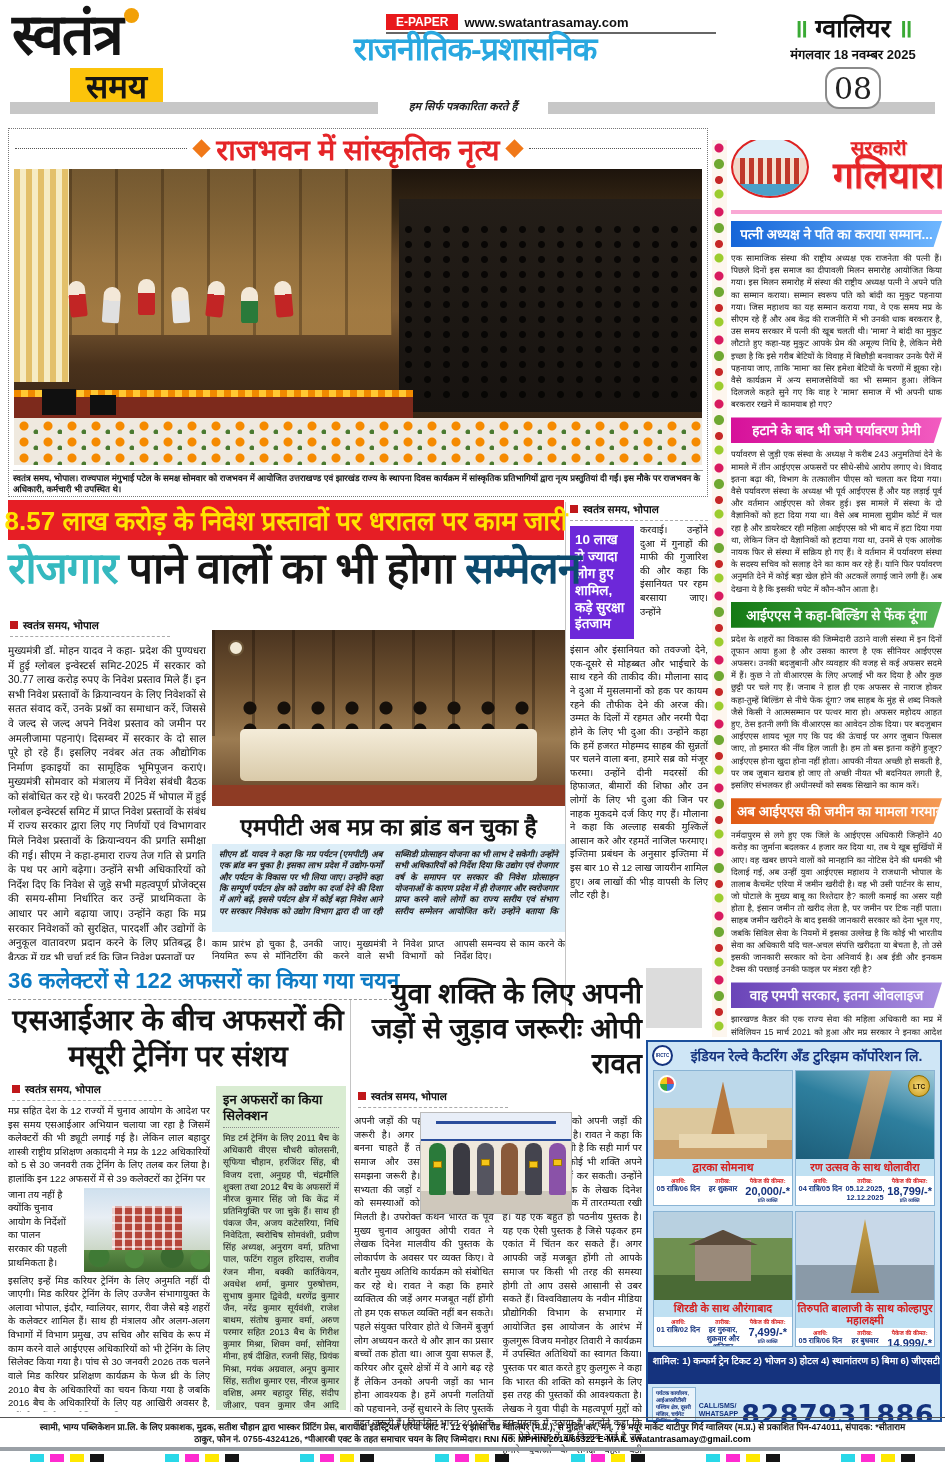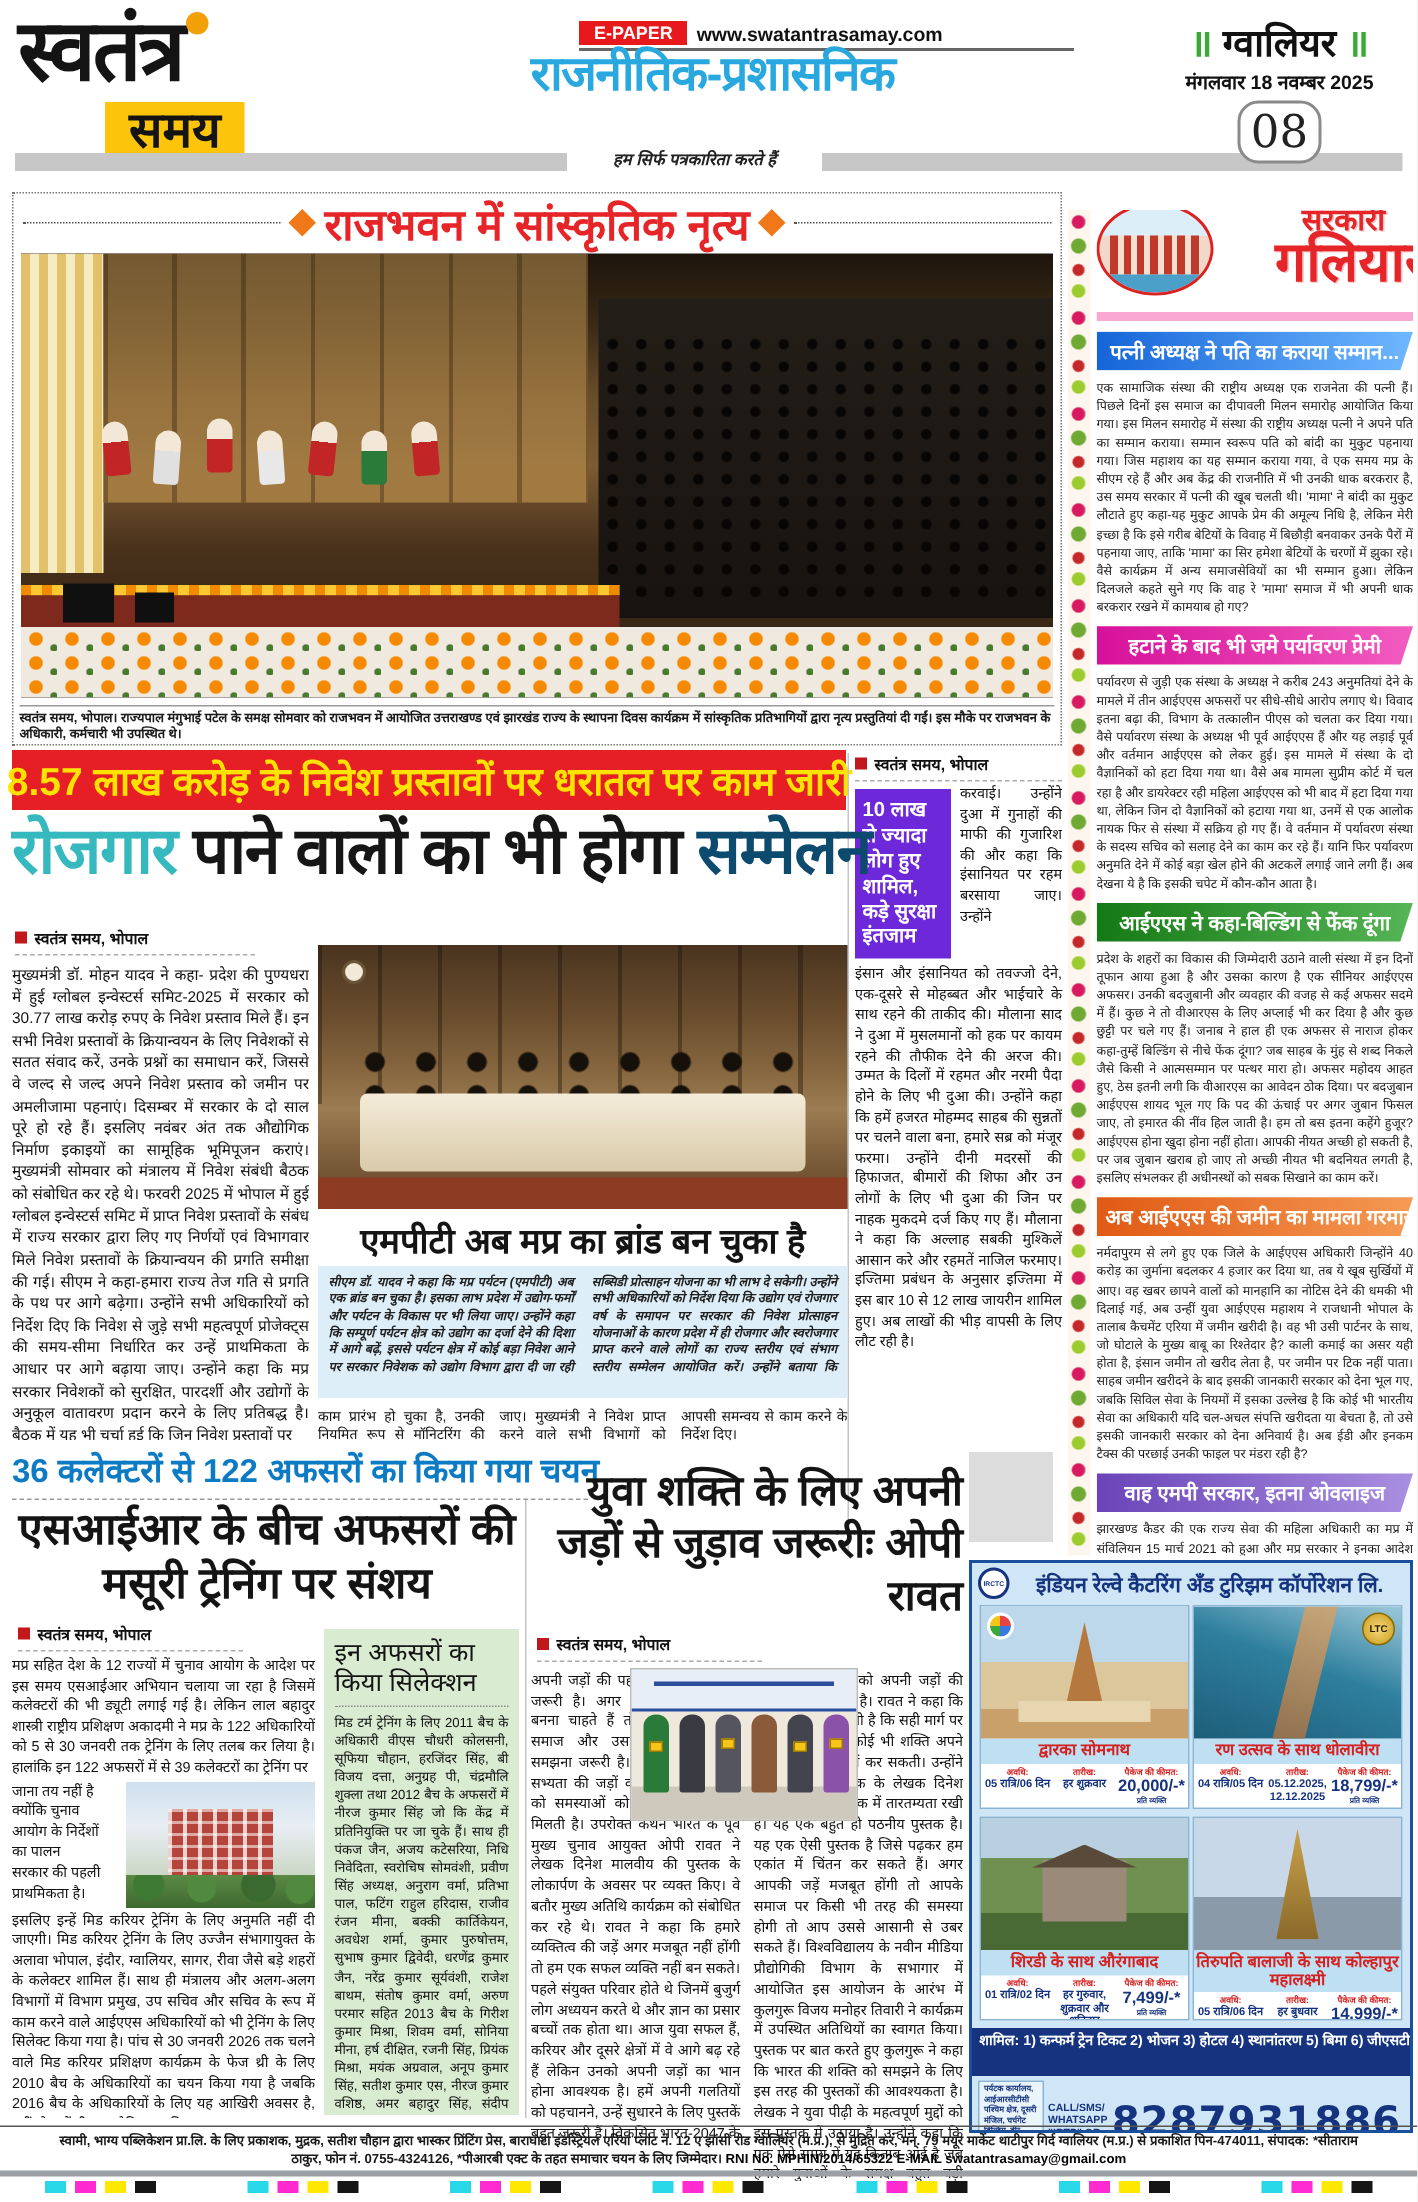--- a/index.html
+++ b/index.html
@@ -84,21 +84,21 @@
   .sir-body .body-txt { font-size:9.6px; }
   .wrap-row { display:flex; gap:17px; margin-top:2px; }
   .wrap-txt { width:72px; font-size:9.6px; line-height:1.42; color:#111; }
   .bldg-photo { width:126px; height:84px; flex:0 0 auto; overflow:hidden; position:relative; background:linear-gradient(180deg,#cfe0ee 0%,#e8eef4 35%,#b8c8a8 100%); }
   .bldg-main { position:absolute; left:22%; top:22%; width:56%; height:58%; background:#b5453a; background-image:repeating-linear-gradient(90deg,rgba(255,255,255,.75) 0 3px,transparent 3px 10px),repeating-linear-gradient(rgba(255,255,255,.55) 0 2px,transparent 2px 8px); }
   .bldg-trees { position:absolute; left:0; bottom:0; width:100%; height:26%; background:radial-gradient(circle at 12% 30%,#3f7a35 10px,transparent 11px),radial-gradient(circle at 40% 40%,#4f8a3f 9px,transparent 10px),radial-gradient(circle at 70% 30%,#3a6a30 11px,transparent 12px),radial-gradient(circle at 92% 45%,#4f8a3f 9px,transparent 10px),linear-gradient(#5a8a45,#3f6a30); }
   .vrule2 { left:350px; top:1000px; height:412px; border-left:1px solid #c4c4c4; width:0; }
 
   
   .sel-box { left:216px; top:1086px; width:130px; height:324px; background:#d9ecd2; padding:6px 7px; overflow:hidden; }
-  .sel-box h3 { font-size:17px; font-weight:400; color:#141414; line-height:1.2; border-bottom:1px dotted #888; padding-bottom:4px; margin-bottom:4px; }
+  .sel-box h3 { font-size:13px; font-weight:700; color:#141414; line-height:1.2; border-bottom:1px dotted #888; padding-bottom:4px; margin-bottom:4px; }
   .sel-box .body-txt { font-size:8.8px; line-height:1.38; }
 
   
   .yuva { left:354px; top:976px; width:288px; }
   .yuva h2 { text-align:right; font-size:28px; font-weight:800; color:#141414; line-height:1.25; }
   .yuva .byline { width:150px; margin:8px 0 6px 4px; }
   .yuva-cols { display:flex; gap:9px; height:340px; overflow:hidden; }
   .yuva-col { width:140px; font-size:9.6px; line-height:1.43; color:#111; text-align:justify; }
   .yuva-photo { position:absolute; left:66px; top:136px; width:152px; height:102px; background:#efe8dc; border:1px solid #bbb; overflow:hidden; }
   .yp-banner { position:absolute; left:0; top:0; width:100%; height:28%; background:#e8eef8; border-bottom:2px solid #2a4d9c; }
@@ -106,21 +106,21 @@
   .yp-floor { position:absolute; left:0; bottom:0; width:100%; height:22%; background:#cfc8bc; }
   .yp-person { position:absolute; bottom:18%; width:17px; height:52px; border-radius:8px 8px 2px 2px; }
   .yp-book { position:absolute; width:9px; height:7px; background:#f5c518; border:1px solid #a07a00; }
 
   
   .gallery { left:712px; top:140px; width:230px; height:897px; background:#fff; }
   .floral { position:absolute; left:0; top:0; width:15px; height:100%; background-color:#fdf6ee;
      background-image:radial-gradient(circle at 7px 8px,#d81b60 4px,transparent 5px),radial-gradient(circle at 7px 24px,#6fa832 4.5px,transparent 5.5px),radial-gradient(circle at 7px 40px,#c62828 3.5px,transparent 4.5px),radial-gradient(circle at 7px 54px,#9ccc2e 4px,transparent 5px);
      background-size:15px 64px; }
   .gal-content { position:absolute; left:19px; top:0; width:211px; height:100%; overflow:hidden; }
-  .gal-header { display:flex; align-items:center; gap:21px; height:74px; border-bottom:6px solid #f9a8d4; padding-bottom:17px; }
+  .gal-header { display:flex; align-items:center; gap:4px; height:74px; border-bottom:4px solid #f9a8d4; padding-bottom:17px; }
   .gal-oval { width:78px; height:62px; border-radius:50%; border:2px solid #d22; overflow:hidden; position:relative; flex:0 0 auto; background:linear-gradient(180deg,#dceef8 0 35%,#f2d8c8 35%); }
   .gal-oval i { position:absolute; left:10%; top:35%; width:80%; height:45%; background:repeating-linear-gradient(90deg,#c0392b 0 5px,#f5e0d0 5px 9px); }
   .gal-oval b { position:absolute; left:0; bottom:0; width:100%; height:20%; background:#4aa0c8; }
   .gal-titles { flex:1; text-align:center; color:#e52528; font-weight:800; line-height:.95; text-shadow:1px 1px 0 #f8c0c0; }
   .gal-t1 { font-size:20px; } .gal-t2 { font-size:37px;margin-left:20px; }
   .gal-author { width:52px; flex:0 0 auto; text-align:center; }
   .gal-photo { width:48px; height:52px; margin:0 auto; background:linear-gradient(180deg,#cfd4d8 0 18%,#d8b898 18% 55%,#3a3a42 55%); border:1px solid #999; }
   .gal-name { font-size:9px; font-weight:800; color:#111; margin-top:1px; }
   .sec-h { color:#fff; font-weight:800; font-size:13.5px; text-align:center; padding:4px 6px; margin:7px 0 5px; clip-path:polygon(0 0,100% 0,96% 100%,0 100%); white-space:nowrap; }
   .sec-h.blue   { background:linear-gradient(90deg,#1565d8,#6fb7ff); }

